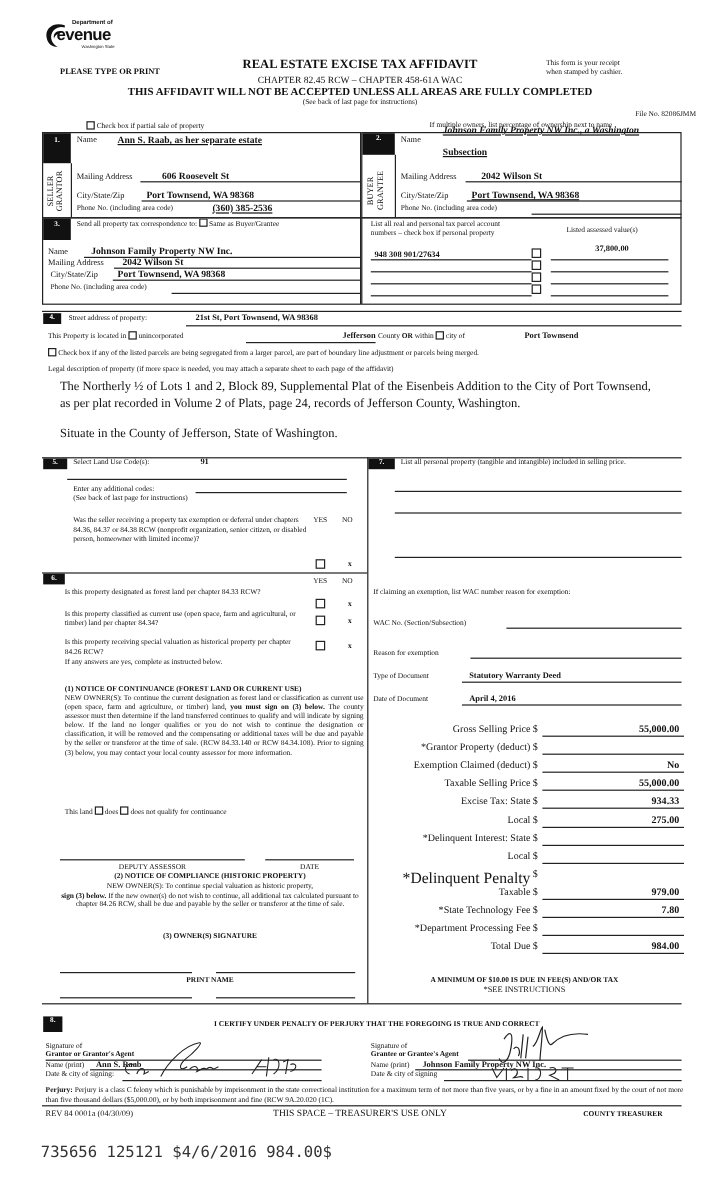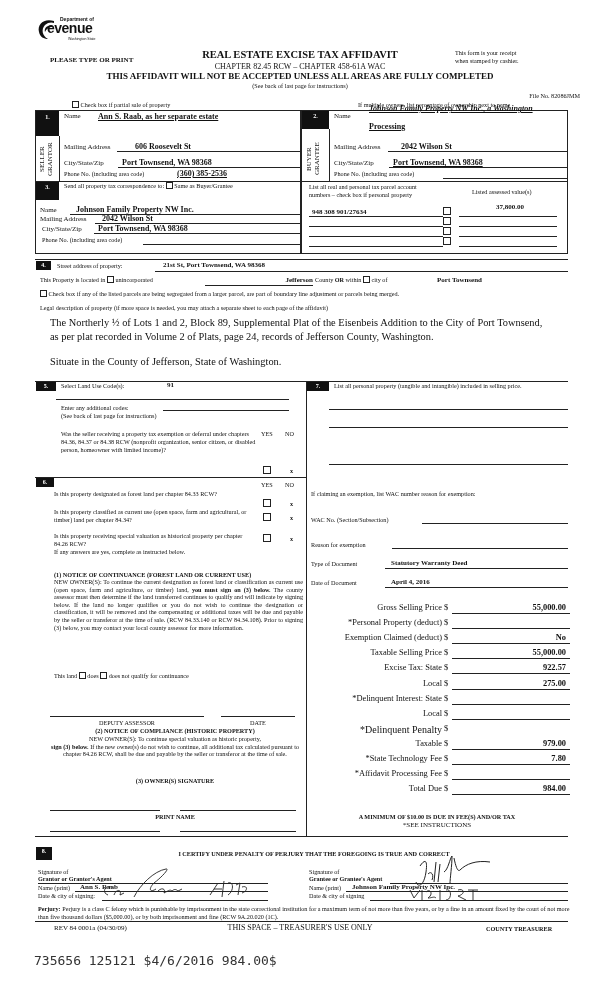--- a/index.html
+++ b/index.html
@@ -87,21 +87,21 @@
 
 <div class="box" style="left:301px;top:110px;width:267px;height:72px;"></div>
 <div class="secnum" style="left:302px;top:111px;width:27px;height:18px;line-height:10px;">2.</div>
 <div class="vline" style="left:329px;top:129px;height:52px;"></div>
 <div class="vert" style="left:305px;top:138px;height:42px;width:22px;">
   <span>BUYER</span><br>
   <span>GRANTEE</span>
 </div>
 <div class="abs s7" style="left:334px;top:112px;">Name</div>
 <div class="abs s8 b ul" style="left:369px;top:104px;font-style:italic;">Johnson Family Property NW Inc., a Washington</div>
-<div class="abs s8 b ul" style="left:369px;top:122px;">Processing</div>
+<div class="abs s8 b ul" style="left:369px;top:122px;">Subsection</div>
 <div class="abs s7" style="left:334px;top:143px;">Mailing Address</div>
 <div class="abs s8 b" style="left:401px;top:142px;">2042 Wilson St</div>
 <div class="line" style="left:388px;top:151px;width:180px;"></div>
 <div class="abs s7" style="left:334px;top:159px;">City/State/Zip</div>
 <div class="abs s8 b ul" style="left:393px;top:158px;">Port Townsend, WA 98368</div>
 <div class="line" style="left:389px;top:167px;width:179px;"></div>
 <div class="abs s6" style="left:334px;top:170px;">Phone No. (including area code)</div>
 <div class="line" style="left:443px;top:178px;width:125px;"></div>
 
 <div class="box" style="left:301px;top:181px;width:267px;height:73px;"></div>
@@ -230,60 +230,60 @@
 <div class="line" style="left:385px;top:568px;width:183px;"></div>
 <div class="abs s6" style="left:311px;top:579px;">Date of Document</div>
 <div class="abs s7 b" style="left:391px;top:578px;">April 4, 2016</div>
 <div class="line" style="left:385px;top:587px;width:183px;"></div>
 
 <div id="tax-rows">
     <div class="abs r" style="left: 306px; top: 603px; width: 136px; font-size: 8.4px;">Gross Selling Price</div>
     <div class="abs" style="left: 444px; top: 603px; font-size: 8.4px;">$</div>
     <div class="abs r b" style="left: 452px; top: 603px; width: 114px; font-size: 8.4px;">55,000.00</div>
     <div class="line" style="left: 452px; top: 613px; width: 118px;"></div>
-    <div class="abs r" style="left: 306px; top: 618.1px; width: 136px; font-size: 8.4px;">*Personal Property (deduct)</div>
+    <div class="abs r" style="left: 306px; top: 618.1px; width: 136px; font-size: 8.4px;">*Grantor Property (deduct)</div>
     <div class="abs" style="left: 444px; top: 618.1px; font-size: 8.4px;">$</div>
     <div class="abs r b" style="left: 452px; top: 618.1px; width: 114px; font-size: 8.4px;"></div>
     <div class="line" style="left: 452px; top: 628.1px; width: 118px;"></div>
     <div class="abs r" style="left: 306px; top: 633.2px; width: 136px; font-size: 8.4px;">Exemption Claimed (deduct)</div>
     <div class="abs" style="left: 444px; top: 633.2px; font-size: 8.4px;">$</div>
     <div class="abs r b" style="left: 452px; top: 633.2px; width: 114px; font-size: 8.4px;">No</div>
     <div class="line" style="left: 452px; top: 643.2px; width: 118px;"></div>
     <div class="abs r" style="left: 306px; top: 648.3px; width: 136px; font-size: 8.4px;">Taxable Selling Price</div>
     <div class="abs" style="left: 444px; top: 648.3px; font-size: 8.4px;">$</div>
     <div class="abs r b" style="left: 452px; top: 648.3px; width: 114px; font-size: 8.4px;">55,000.00</div>
     <div class="line" style="left: 452px; top: 658.3px; width: 118px;"></div>
     <div class="abs r" style="left: 306px; top: 663.4px; width: 136px; font-size: 8.4px;">Excise Tax:  State</div>
     <div class="abs" style="left: 444px; top: 663.4px; font-size: 8.4px;">$</div>
-    <div class="abs r b" style="left: 452px; top: 663.4px; width: 114px; font-size: 8.4px;">922.57</div>
+    <div class="abs r b" style="left: 452px; top: 663.4px; width: 114px; font-size: 8.4px;">934.33</div>
     <div class="line" style="left: 452px; top: 673.4px; width: 118px;"></div>
     <div class="abs r" style="left: 306px; top: 678.5px; width: 136px; font-size: 8.4px;">Local</div>
     <div class="abs" style="left: 444px; top: 678.5px; font-size: 8.4px;">$</div>
     <div class="abs r b" style="left: 452px; top: 678.5px; width: 114px; font-size: 8.4px;">275.00</div>
     <div class="line" style="left: 452px; top: 688.5px; width: 118px;"></div>
     <div class="abs r" style="left: 306px; top: 693.6px; width: 136px; font-size: 8.4px;">*Delinquent Interest:  State</div>
     <div class="abs" style="left: 444px; top: 693.6px; font-size: 8.4px;">$</div>
     <div class="abs r b" style="left: 452px; top: 693.6px; width: 114px; font-size: 8.4px;"></div>
     <div class="line" style="left: 452px; top: 703.6px; width: 118px;"></div>
     <div class="abs r" style="left: 306px; top: 708.7px; width: 136px; font-size: 8.4px;">Local</div>
     <div class="abs" style="left: 444px; top: 708.7px; font-size: 8.4px;">$</div>
     <div class="abs r b" style="left: 452px; top: 708.7px; width: 114px; font-size: 8.4px;"></div>
     <div class="line" style="left: 452px; top: 718.7px; width: 118px;"></div>
-    <div class="abs r" style="left: 306px; top: 723.8px; width: 136px; font-size: 10px;">*Delinquent Penalty</div>
+    <div class="abs r" style="left: 306px; top: 723.8px; width: 136px; font-size: 13px;">*Delinquent Penalty</div>
     <div class="abs" style="left: 444px; top: 723.8px; font-size: 8.4px;">$</div>
     <div class="abs r b" style="left: 452px; top: 723.8px; width: 114px; font-size: 8.4px;"></div>
     <div class="abs r" style="left: 306px; top: 738.9px; width: 136px; font-size: 8.4px;">Taxable</div>
     <div class="abs" style="left: 444px; top: 738.9px; font-size: 8.4px;">$</div>
     <div class="abs r b" style="left: 452px; top: 738.9px; width: 114px; font-size: 8.4px;">979.00</div>
     <div class="line" style="left: 452px; top: 748.9px; width: 118px;"></div>
     <div class="abs r" style="left: 306px; top: 754px; width: 136px; font-size: 8.4px;">*State Technology Fee</div>
     <div class="abs" style="left: 444px; top: 754px; font-size: 8.4px;">$</div>
     <div class="abs r b" style="left: 452px; top: 754px; width: 114px; font-size: 8.4px;">7.80</div>
     <div class="line" style="left: 452px; top: 764px; width: 118px;"></div>
-    <div class="abs r" style="left: 306px; top: 769.1px; width: 136px; font-size: 8.4px;">*Affidavit Processing Fee</div>
+    <div class="abs r" style="left: 306px; top: 769.1px; width: 136px; font-size: 8.4px;">*Department Processing Fee</div>
     <div class="abs" style="left: 444px; top: 769.1px; font-size: 8.4px;">$</div>
     <div class="abs r b" style="left: 452px; top: 769.1px; width: 114px; font-size: 8.4px;"></div>
     <div class="line" style="left: 452px; top: 779.1px; width: 118px;"></div>
     <div class="abs r" style="left: 306px; top: 784.2px; width: 136px; font-size: 8.4px;">Total Due</div>
     <div class="abs" style="left: 444px; top: 784.2px; font-size: 8.4px;">$</div>
     <div class="abs r b" style="left: 452px; top: 784.2px; width: 114px; font-size: 8.4px;">984.00</div>
     <div class="line" style="left: 452px; top: 794.2px; width: 118px;"></div>
   </div>
 <div class="abs s6 b c" style="left:306px;top:813px;width:262px;">A MINIMUM OF $10.00 IS DUE IN FEE(S) AND/OR TAX</div>
 <div class="abs s7 c" style="left:306px;top:821px;width:262px;">*SEE INSTRUCTIONS</div>
@@ -316,16 +316,16 @@
 <div class="line" style="left:370px;top:900px;width:198px;"></div>
 <svg class="abs" width="190" height="50" viewBox="0 0 190 50" style="left:400px;top:852px;">
   <path d="M20 14 C24 8 28 6 26 20 C24 34 18 36 16 30 M28 22 C32 18 34 24 32 28 M36 10 L34 30 M40 12 L38 30 M44 20 C48 18 50 6 52 4 C52 14 50 26 50 32 M54 6 C56 16 58 20 60 18 C66 12 76 8 90 10" fill="none" stroke="#222" stroke-width="1"></path>
   <path d="M10 38 L14 46 L20 38 M22 38 L22 48 M26 40 C30 36 34 42 28 46 C32 46 34 44 36 46 M40 38 L40 48 M46 38 C52 36 52 48 46 48 M58 38 C64 36 66 42 58 44 L66 48 M68 38 L78 38 M73 38 L73 48" fill="none" stroke="#222" stroke-width="0.9"></path>
 </svg>
 
 <div class="abs s6" style="left:38px;top:905px;width:532px;line-height:8px;">
   <b>Perjury:</b><span> Perjury is a class C felony which is punishable by imprisonment in the state correctional institution for a maximum term of not more than five years, or by a fine in an amount fixed by the court of not more than five thousand dollars ($5,000.00), or by both imprisonment and fine (RCW 9A.20.020 (1C).</span>
 </div>
 <div class="line" style="left:35px;top:921px;width:533px;"></div>
-<div class="abs s7" style="left:54px;top:924px;">REV 84 0001a (04/30/09)</div>
+<div class="abs s7" style="left:38px;top:924px;">REV 84 0001a (04/30/09)</div>
 <div class="abs s8 c" style="left:200px;top:923px;width:200px;">THIS SPACE – TREASURER'S USE ONLY</div>
 <div class="abs s6 b" style="left:486px;top:925px;">COUNTY TREASURER</div>
 <div class="abs mono" style="left:34px;top:953px;font-size:13px;color:#333;">735656 125121 $4/6/2016 984.00$</div>
 
 </body></html>

